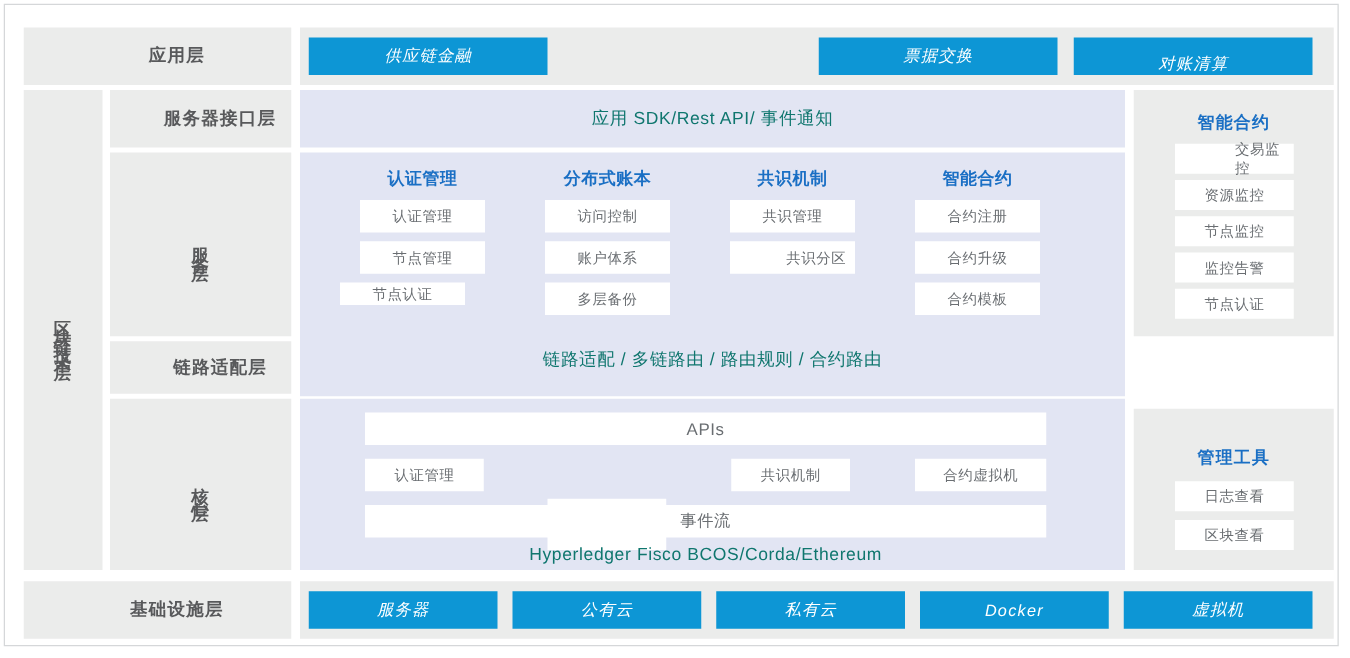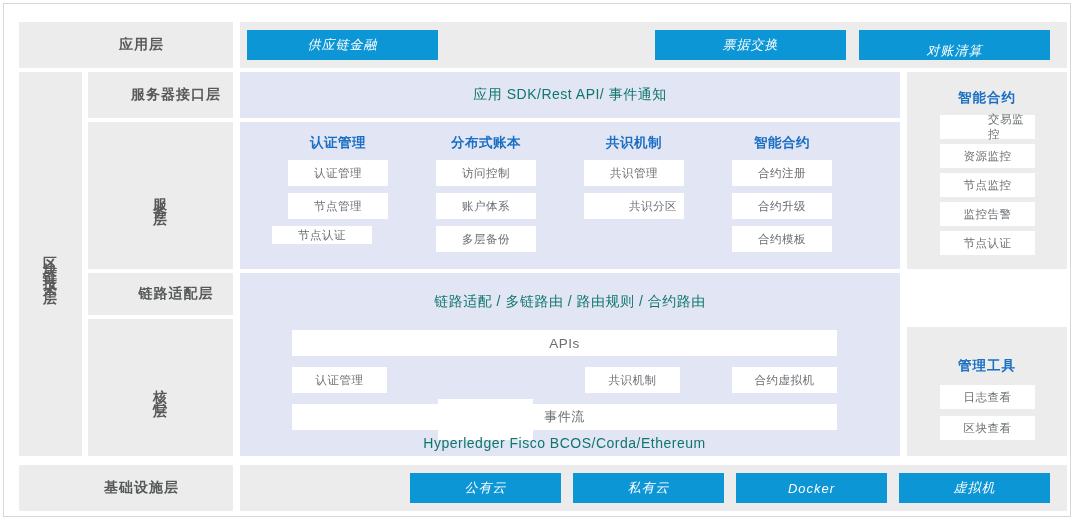--- a/index.html
+++ b/index.html
@@ -120,21 +120,21 @@
 
     <div class="abs grp-title" style="left:492px;top:12px;width:100px;">智能合约</div>
     <div class="abs card" style="left:492px;top:38px;width:100px;height:26px;">合约注册</div>
     <div class="abs card" style="left:492px;top:71px;width:100px;height:26px;">合约升级</div>
     <div class="abs card" style="left:492px;top:104px;width:100px;height:26px;">合约模板</div>
   </div>
 
   <div class="abs gray center" style="left:84px;top:269px;width:145px;height:42px;">
     <span class="layer-label">链路适配层</span>
   </div>
-  <div class="abs lav center" style="left:236px;top:269px;width:660px;height:58px;">
+  <div class="abs lav center" style="left:236px;top:255px;width:660px;height:58px;">
     <span class="band-text">链路适配 / 多链路由 / 路由规则 / 合约路由</span>
   </div>
 
   <div class="abs gray center" style="left:84px;top:315px;width:145px;height:137px;">
     <span class="vlabel">核心层</span>
   </div>
 
   <div class="abs lav" style="left:236px;top:315px;width:660px;height:137px;">
 
     <div class="abs card" style="left:52px;top:11px;width:545px;height:26px;font-size:13.5px;">APIs</div>
@@ -164,20 +164,23 @@
     <div class="abs panel-title" style="left:0;top:30px;width:160px;">管理工具</div>
     <div class="abs card" style="left:33px;top:58px;width:95px;height:24px;">日志查看</div>
     <div class="abs card" style="left:33px;top:89px;width:95px;height:24px;">区块查看</div>
   </div>
 
   <div class="abs gray center" style="left:15px;top:461px;width:214px;height:46px;">
     <span class="layer-label">基础设施层</span>
   </div>
 
   <div class="abs gray" style="left:236px;top:461px;width:827px;height:46px;">
+    <div class="abs btn-blue" style="left:7px;top:8px;width:151px;height:30px;">
+      <span>服务器</span>
+    </div>
     <div class="abs btn-blue" style="left:170px;top:8px;width:151px;height:30px;">
       <span>公有云</span>
     </div>
     <div class="abs btn-blue" style="left:333px;top:8px;width:151px;height:30px;">
       <span>私有云</span>
     </div>
     <div class="abs btn-blue" style="left:496px;top:8px;width:151px;height:30px;">
       <span>Docker</span>
     </div>
     <div class="abs btn-blue" style="left:659px;top:8px;width:151px;height:30px;">

